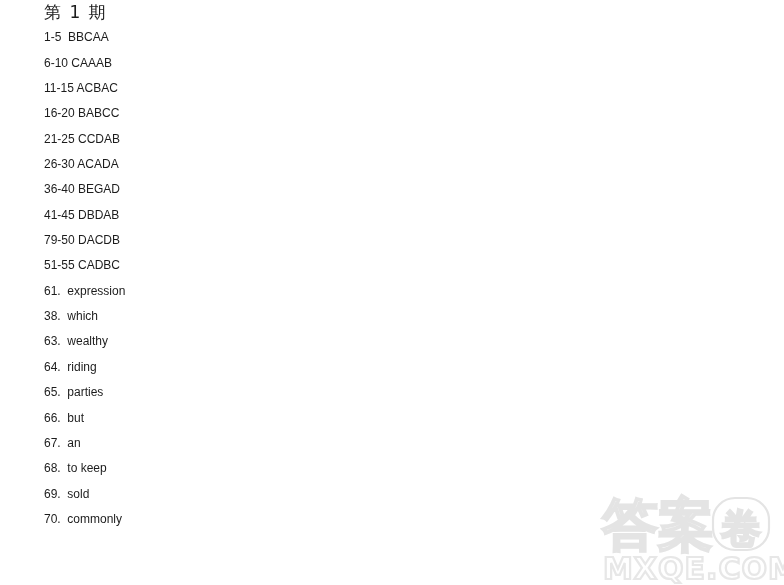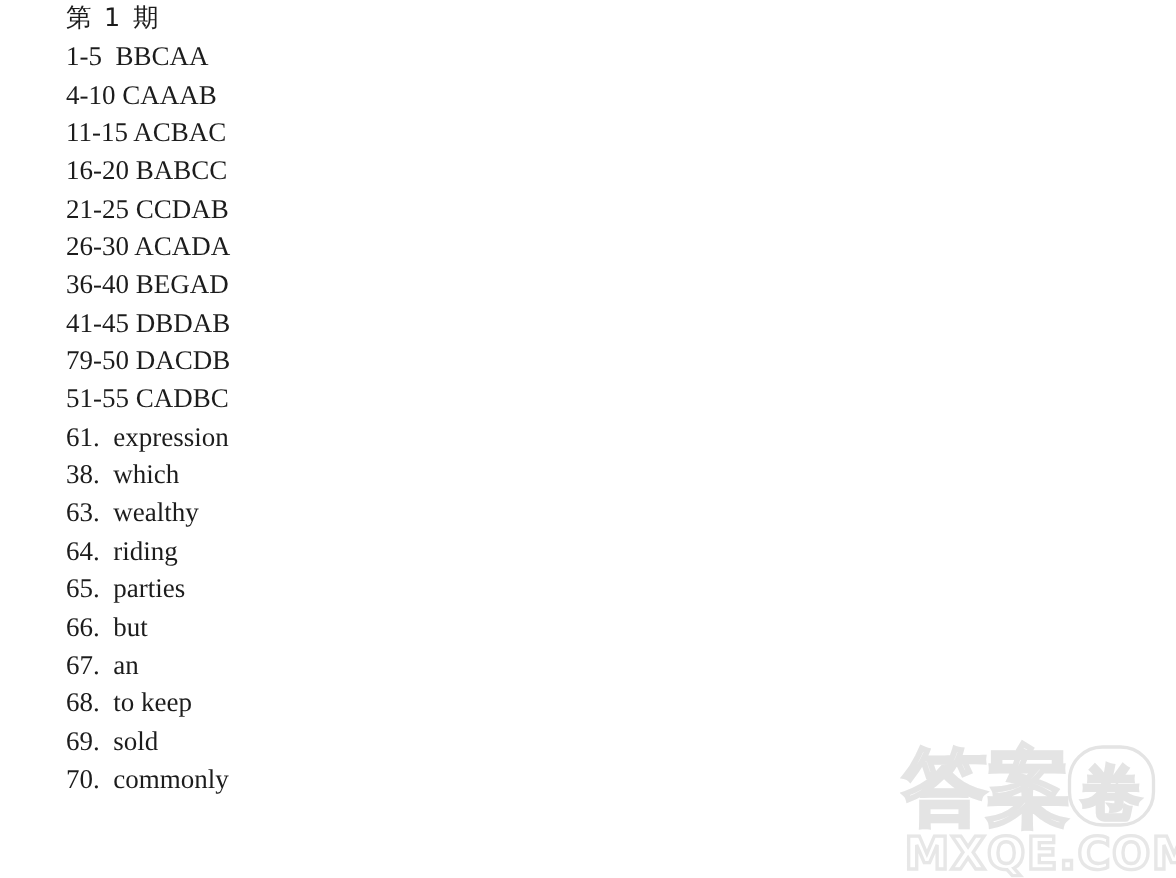--- a/index.html
+++ b/index.html
@@ -23,22 +23,22 @@
 
   #answer-list {
     position: absolute;
     left: 33px;
     top: 0px;
     width: 560px;
     margin-left: 11px;
   }
 
   .answer-line {
-    font-family: Liberation Serif, serif;
-    font-size: 18px;
+    font-family: Liberation Sans, sans-serif;
+    font-size: 12px;
     line-height: 25.35px;
     color: #1c1c1c;
     white-space: pre;
     letter-spacing: 0px;
     -webkit-font-smoothing: none;
   }
 
   .answer-line.heading {
     font-family: "DejaVu Sans", "Liberation Sans", sans-serif;
     font-size: 17px;
@@ -85,21 +85,21 @@
   }
 </style>
 </head>
 <body>
 
 <div id="page">
 
   <div id="answer-list">
     <div class="answer-line heading">第 1 期</div>
     <div class="answer-line">1-5  BBCAA</div>
-    <div class="answer-line">4-10 CAAAB</div>
+    <div class="answer-line">6-10 CAAAB</div>
     <div class="answer-line">11-15 ACBAC</div>
     <div class="answer-line">16-20 BABCC</div>
     <div class="answer-line">21-25 CCDAB</div>
     <div class="answer-line">26-30 ACADA</div>
     <div class="answer-line">36-40 BEGAD</div>
     <div class="answer-line">41-45 DBDAB</div>
     <div class="answer-line">79-50 DACDB</div>
     <div class="answer-line">51-55 CADBC</div>
     <div class="answer-line">61.  expression</div>
     <div class="answer-line">38.  which</div>

